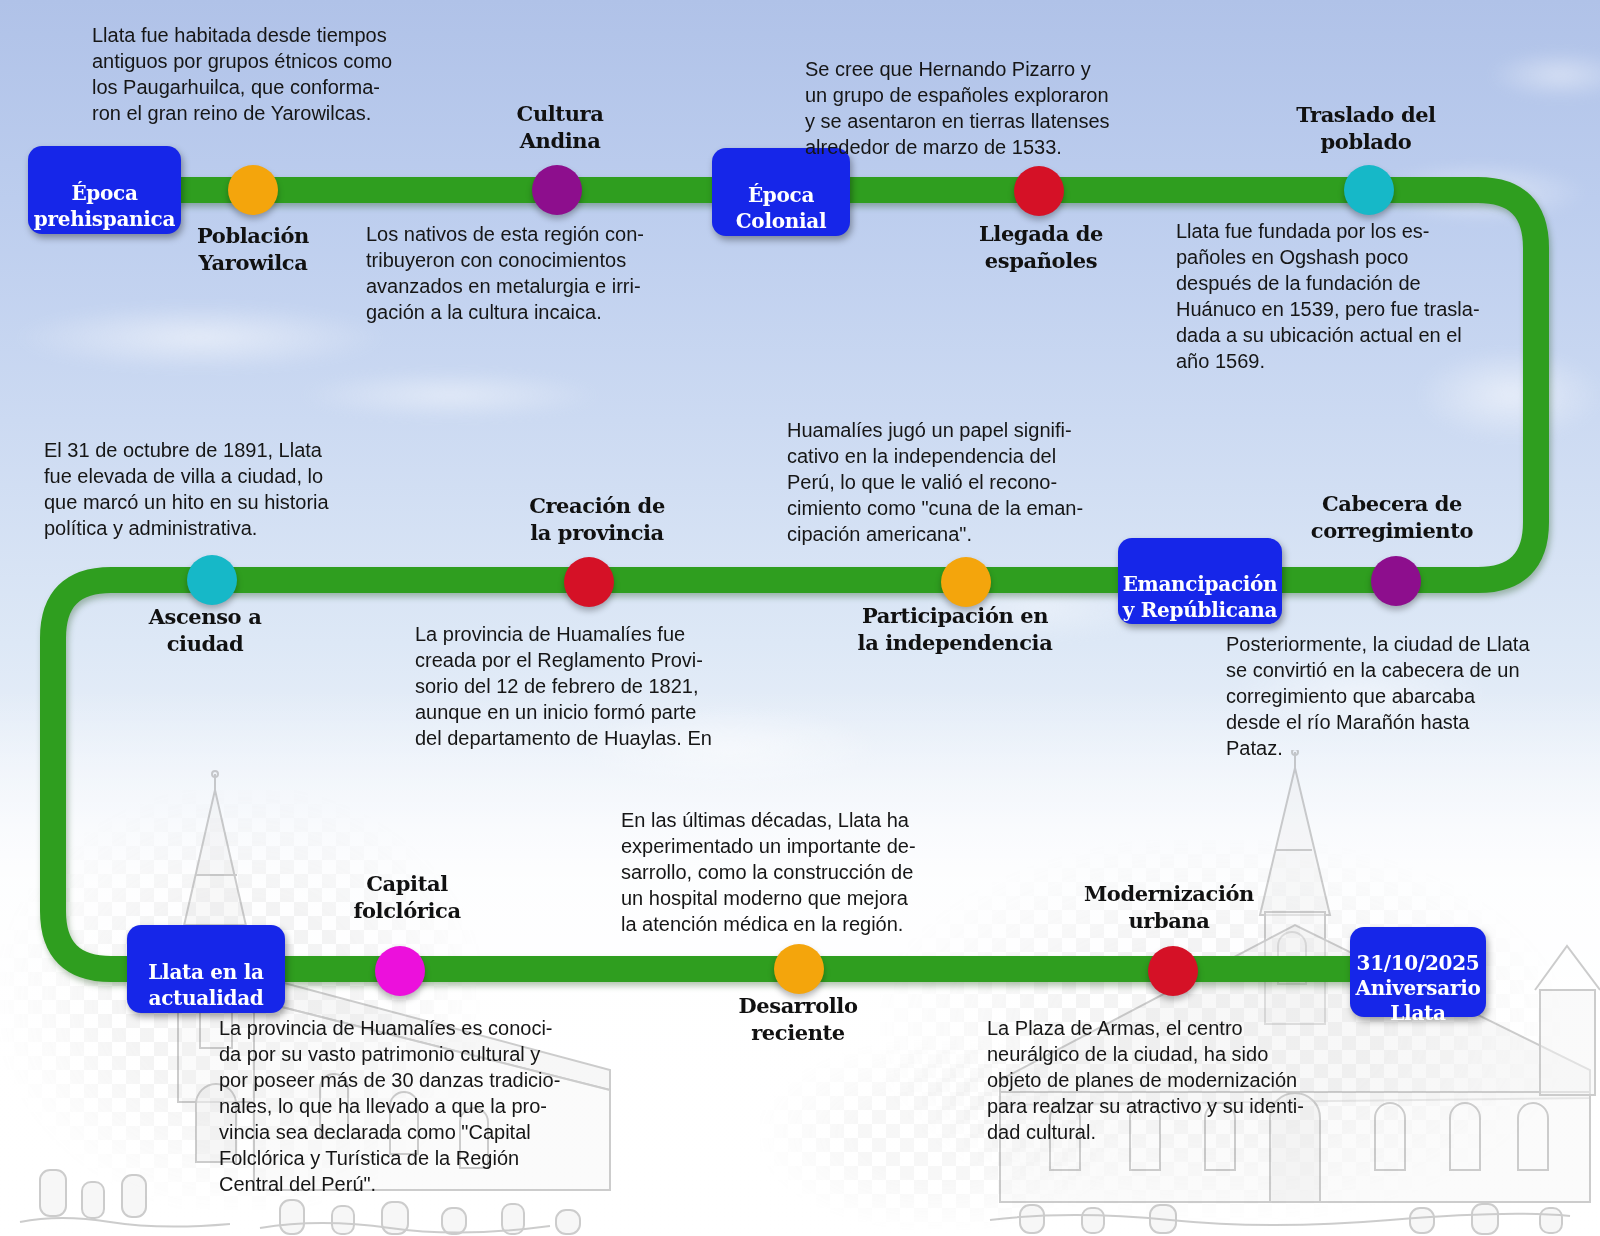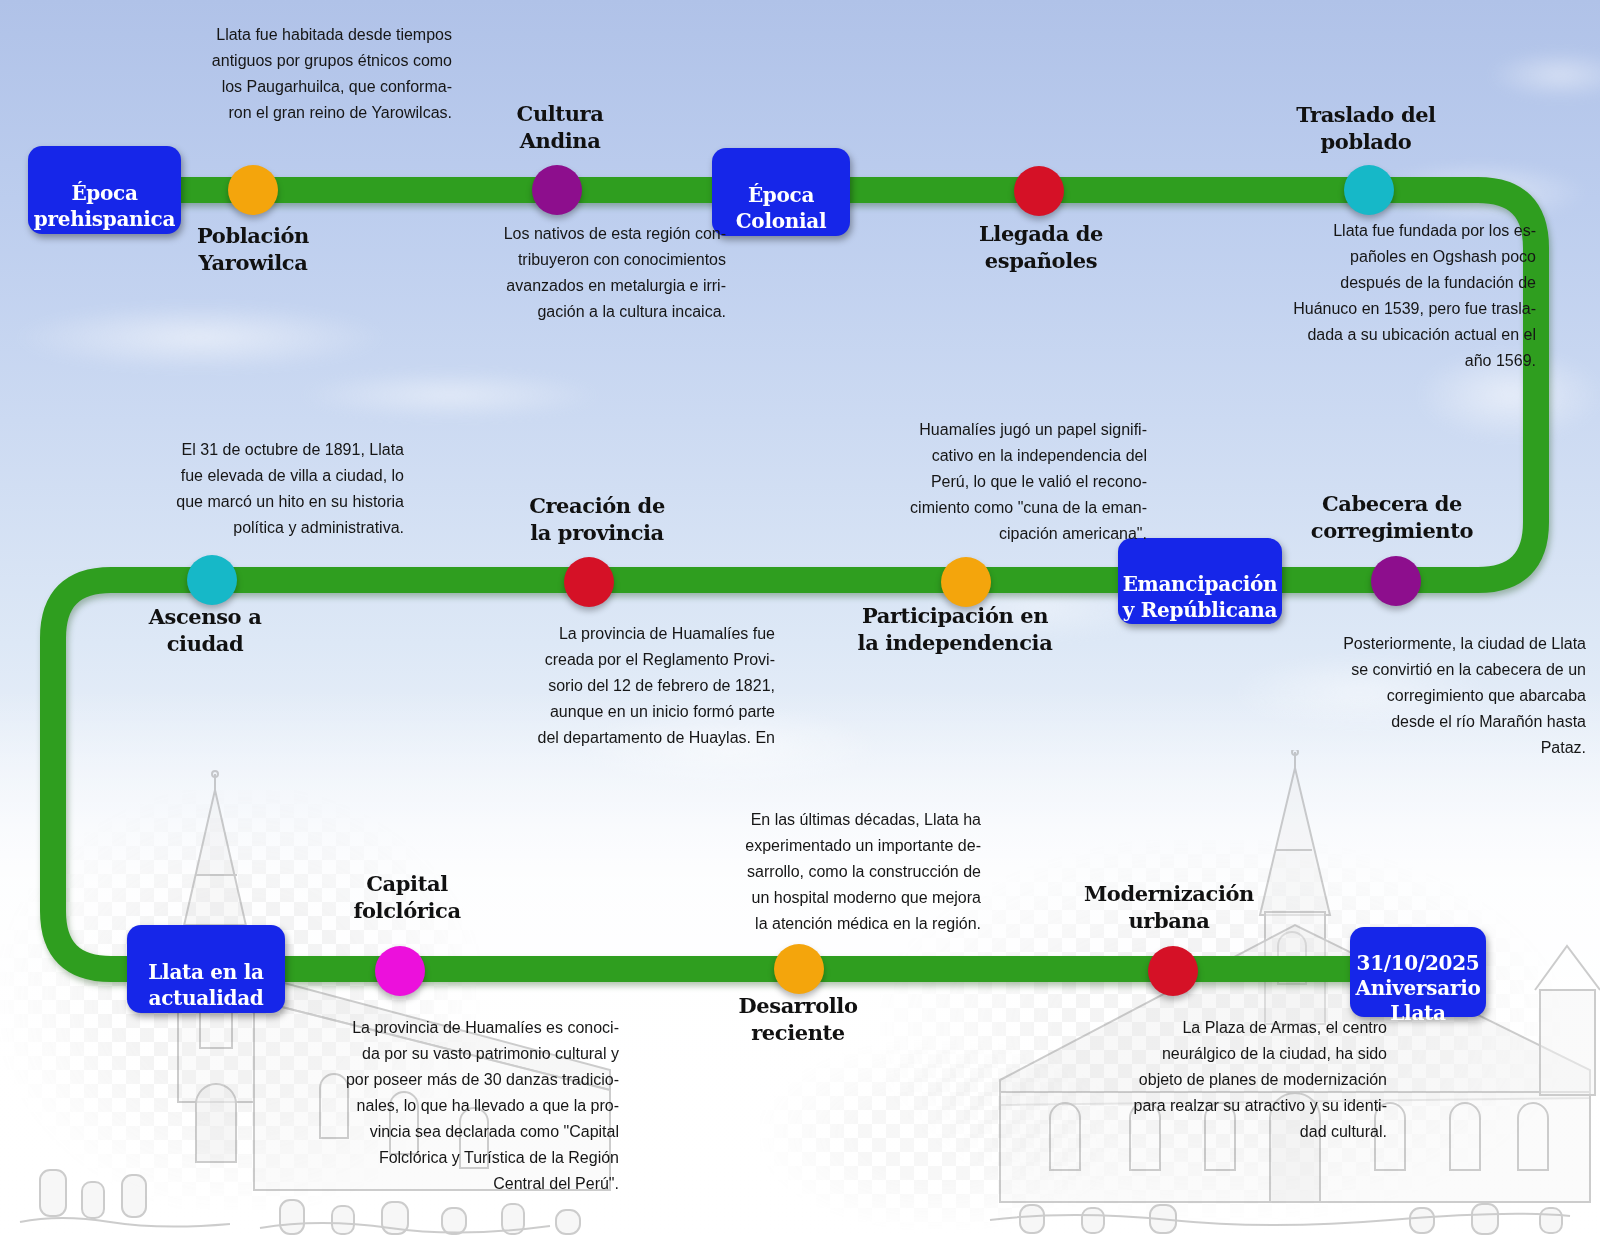--- a/index.html
+++ b/index.html
@@ -25,22 +25,22 @@
     box-shadow:0 4px 6px rgba(0,0,0,0.28);}
   .era-box{position:absolute; border-radius:14px; background:#1626e9;
     box-shadow:2px 4px 7px rgba(0,0,0,0.35);
     display:flex; align-items:center; justify-content:center;}
   .era-box span{font-family:"DejaVu Serif", serif; font-weight:bold; color:#ffffff;
     font-size:20px; line-height:26px; text-align:center; white-space:pre-line;
     letter-spacing:-0.3px;margin-top:32px;}
   .node-label{position:absolute; width:220px; font-family:"DejaVu Serif", serif;
     font-weight:bold; font-size:21px; line-height:27px; letter-spacing:-0.4px;
     color:#111; text-align:center; white-space:pre-line;}
-  .para{position:absolute; font-size:16px; line-height:26px; color:#161616;
-    text-align:right; white-space:pre-line;}
+  .para{position:absolute; font-size:20px; line-height:26px; color:#161616;
+    text-align:left; white-space:pre-line;}
 </style>
 </head>
 <body>
 
 <div class="canvas">
 
   <div class="cloud" style="left:-60px;top:290px;width:520px;height:95px;opacity:.55"></div>
   <div class="cloud" style="left:240px;top:360px;width:420px;height:70px;opacity:.45"></div>
   <div class="cloud" style="left:1330px;top:150px;width:300px;height:85px;opacity:.5"></div>
   <div class="cloud" style="left:1380px;top:330px;width:260px;height:130px;opacity:.55"></div>
@@ -169,20 +169,24 @@
 reciente</div>
 
   <div class="para" style="left:92px;top:22px;width:360px">Llata fue habitada desde tiempos
 antiguos por grupos étnicos como
 los Paugarhuilca, que conforma-
 ron el gran reino de Yarowilcas.</div>
   <div class="para" style="left:366px;top:221px;width:360px">Los nativos de esta región con-
 tribuyeron con conocimientos
 avanzados en metalurgia e irri-
 gación a la cultura incaica.</div>
+  <div class="para" style="left:805px;top:56px;width:360px">Se cree que Hernando Pizarro y
+un grupo de españoles exploraron
+y se asentaron en tierras llatenses
+alrededor de marzo de 1533.</div>
   <div class="para" style="left:1176px;top:218px;width:360px">Llata fue fundada por los es-
 pañoles en Ogshash poco
 después de la fundación de
 Huánuco en 1539, pero fue trasla-
 dada a su ubicación actual en el
 año 1569.</div>
   <div class="para" style="left:44px;top:437px;width:360px">El 31 de octubre de 1891, Llata
 fue elevada de villa a ciudad, lo
 que marcó un hito en su historia
 política y administrativa.</div>

